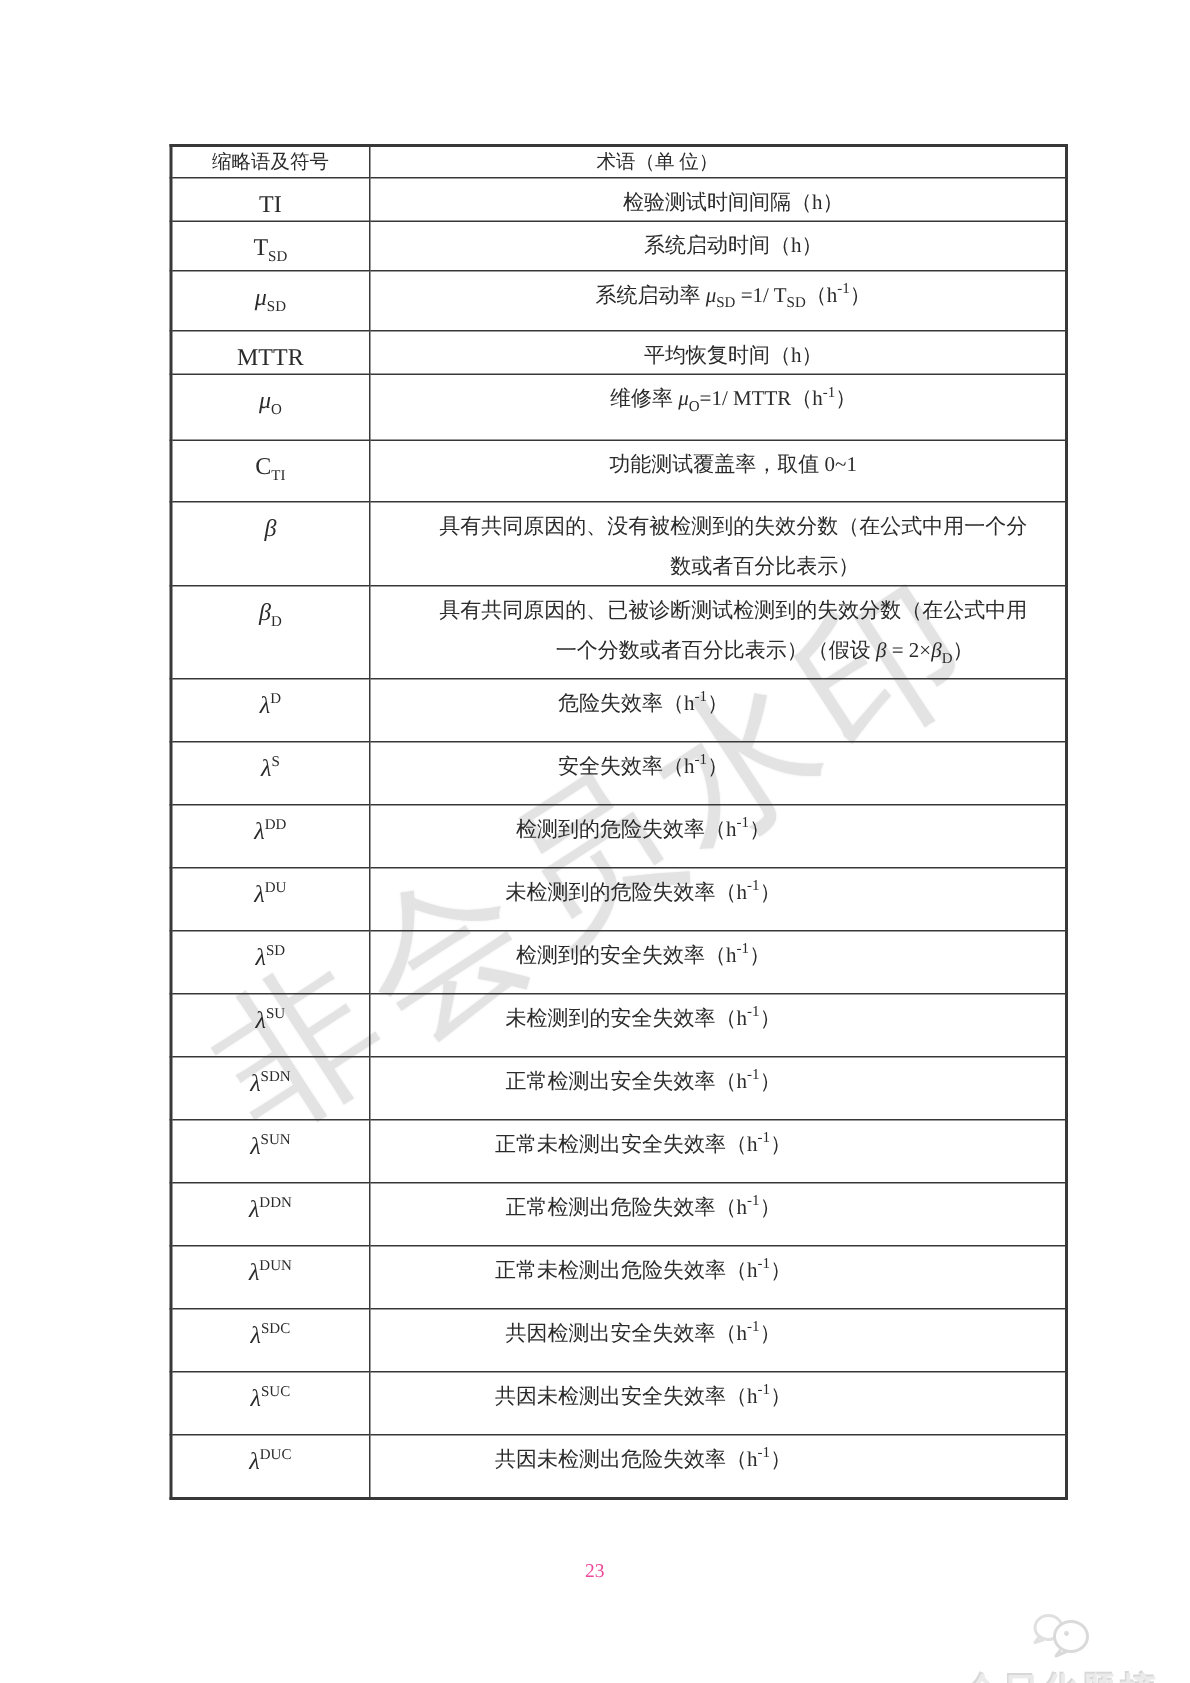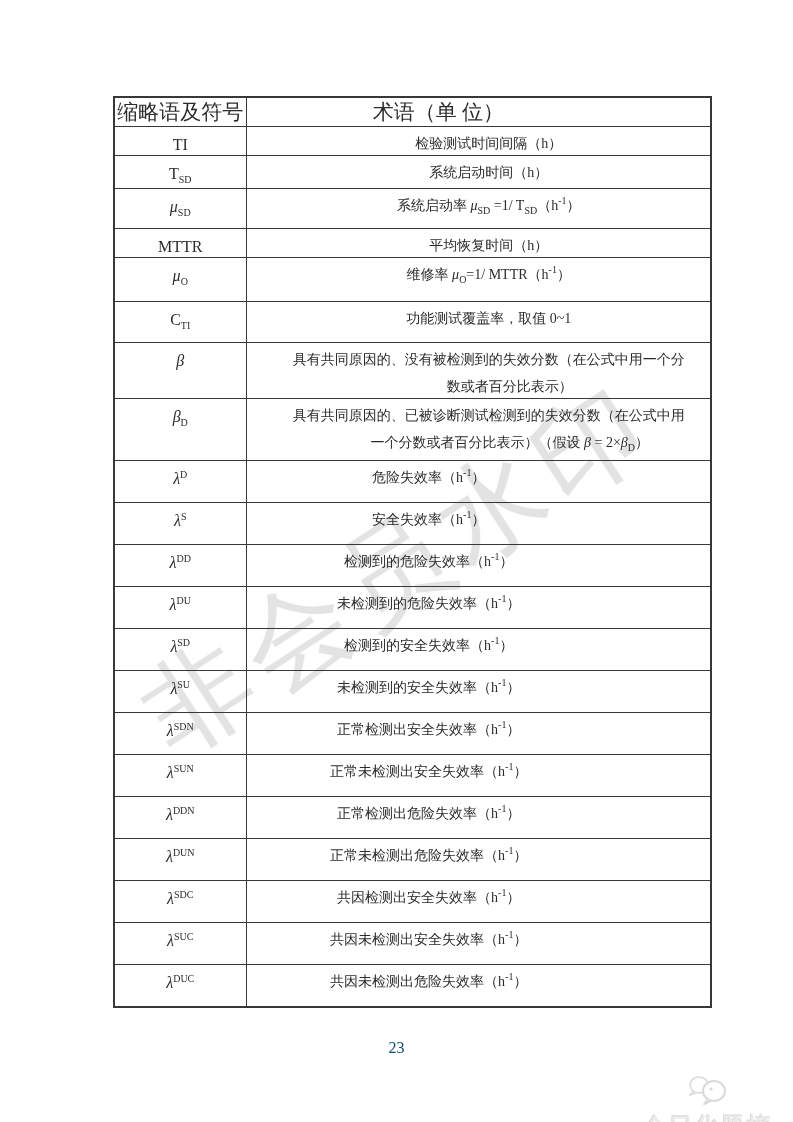--- a/index.html
+++ b/index.html
@@ -23,42 +23,42 @@
   table.abbr{
     position:absolute;left:113px;top:96px;width:597px;z-index:1;
     border-collapse:collapse;table-layout:fixed;
     border:2px solid #383838;
     background:transparent;
   }
   col.c-sym{width:132px;}
   col.c-term{width:465px;}
   th,td{border:1px solid #383838;background:transparent;}
   thead th{
-    height:20px;font-weight:normal;font-size:21px;
+    height:20px;font-weight:normal;font-size:13px;
     vertical-align:middle;padding:0;
   }
   th.h-sym{text-align:center;}
   th.h-term{text-align:center;padding-right:80px;}
   td.sym{
     text-align:center;vertical-align:top;padding-top:9px;
     font-size:16px;
   }
   td.term{
     vertical-align:top;padding-top:6px;font-size:14px;line-height:21px;
   }
   td.term.left{text-align:center;padding-left:29px;padding-right:8px;}
   td.term.center{text-align:center;padding-right:100px;}
   td .line2{margin-left:42px;margin-top:6px;}
   sub{font-size:10px;line-height:0;}
   sup{font-size:10px;line-height:0;}
   i{font-style:italic;}
 
   .page-number{
     position:absolute;top:1039px;left:0;width:793px;text-align:center;
-    font-size:16px;color:#0c4a6e;z-index:1;
+    font-size:13px;color:#ec4899;z-index:1;
   }
 
   .brand{
     position:absolute;top:1074px;right:20px;z-index:1;
     display:flex;align-items:center;gap:5px;flex-direction:column;
   }
   .brand-name{
     font-family:"Liberation Sans","DejaVu Sans",sans-serif;
     font-size:24px;font-weight:bold;letter-spacing:2px;
     color:#ebebeb;

